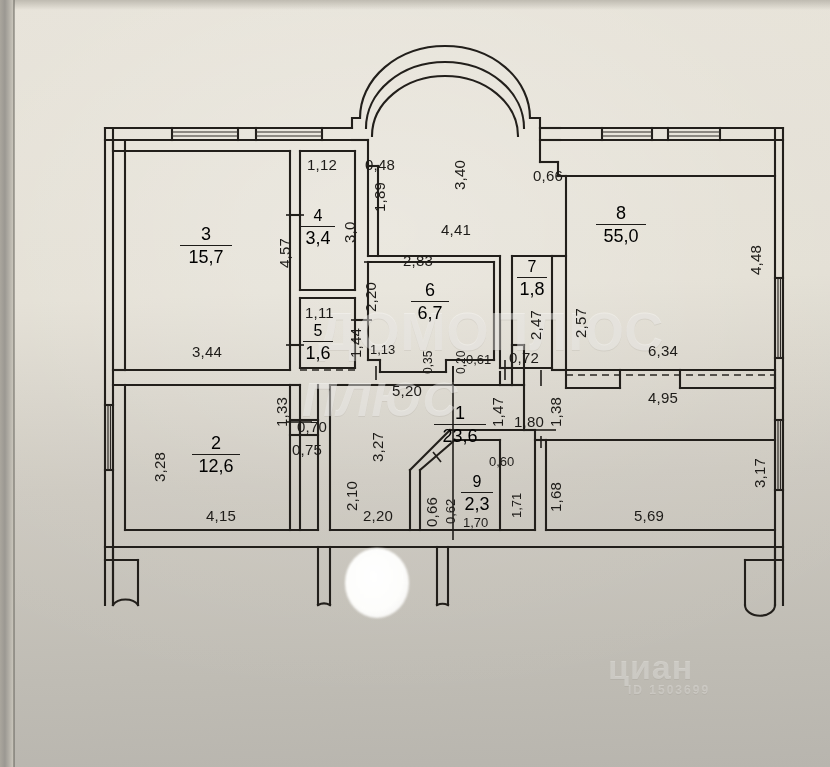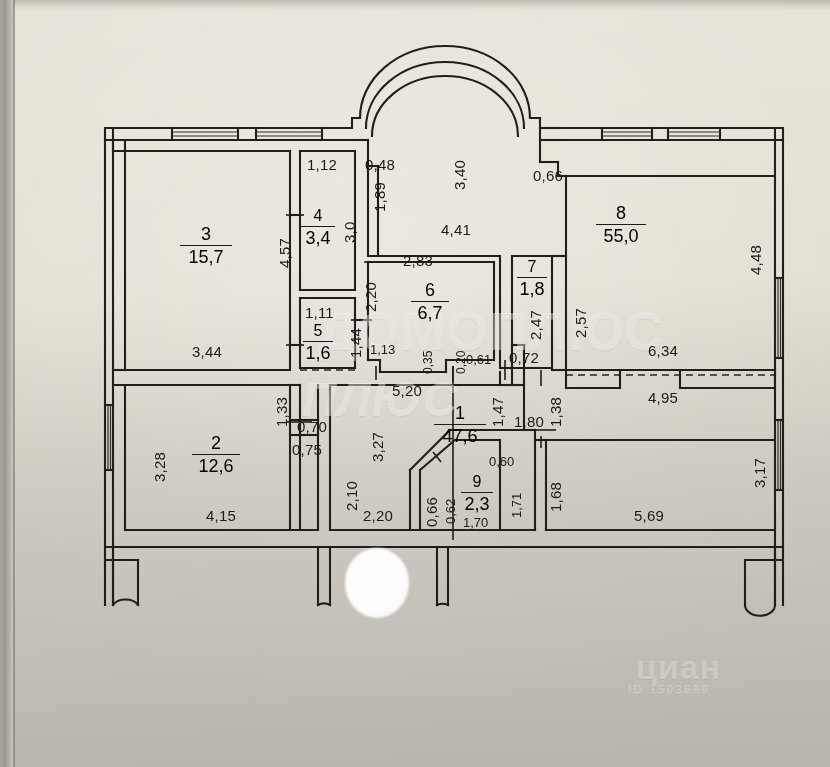--- a/index.html
+++ b/index.html
@@ -76,21 +76,20 @@
   #wm-plus{
     left:302px;top:372px;
     font-size:48px;letter-spacing:1px;
     font-style:italic;
     color:rgba(255,255,255,0.40);
   }
   #wm-cian{
     left:608px;top:648px;
     font-size:34px;letter-spacing:1px;
     color:rgba(255,255,255,0.30);
-    margin-left:28px;
   }
   #wm-cian-id{
     left:628px;top:683px;
     font-size:12px;letter-spacing:2px;
     color:rgba(255,255,255,0.26);
   }
   #wm-pin{
     left:612px;top:645px;
     width:16px;height:20px;
     pointer-events:none;
@@ -391,21 +390,21 @@
 
   <div class="roombox" style="left:180px;top:434px;width:72px;">
     <div class="n">2</div>
     <div class="rule" style="width:48px;"></div>
     <div class="a">12,6</div>
   </div>
 
   <div class="roombox" style="left:424px;top:404px;width:72px;">
     <div class="n">1</div>
     <div class="rule" style="width:52px;"></div>
-    <div class="a">47,6</div>
+    <div class="a">23,6</div>
   </div>
 
   <div class="roombox small" style="left:455px;top:474px;width:44px;">
     <div class="n">9</div>
     <div class="rule" style="width:32px;"></div>
     <div class="a">2,3</div>
   </div>
 
   
   <div class="lbl dim" style="left:307px;top:157px;">1,12</div>

